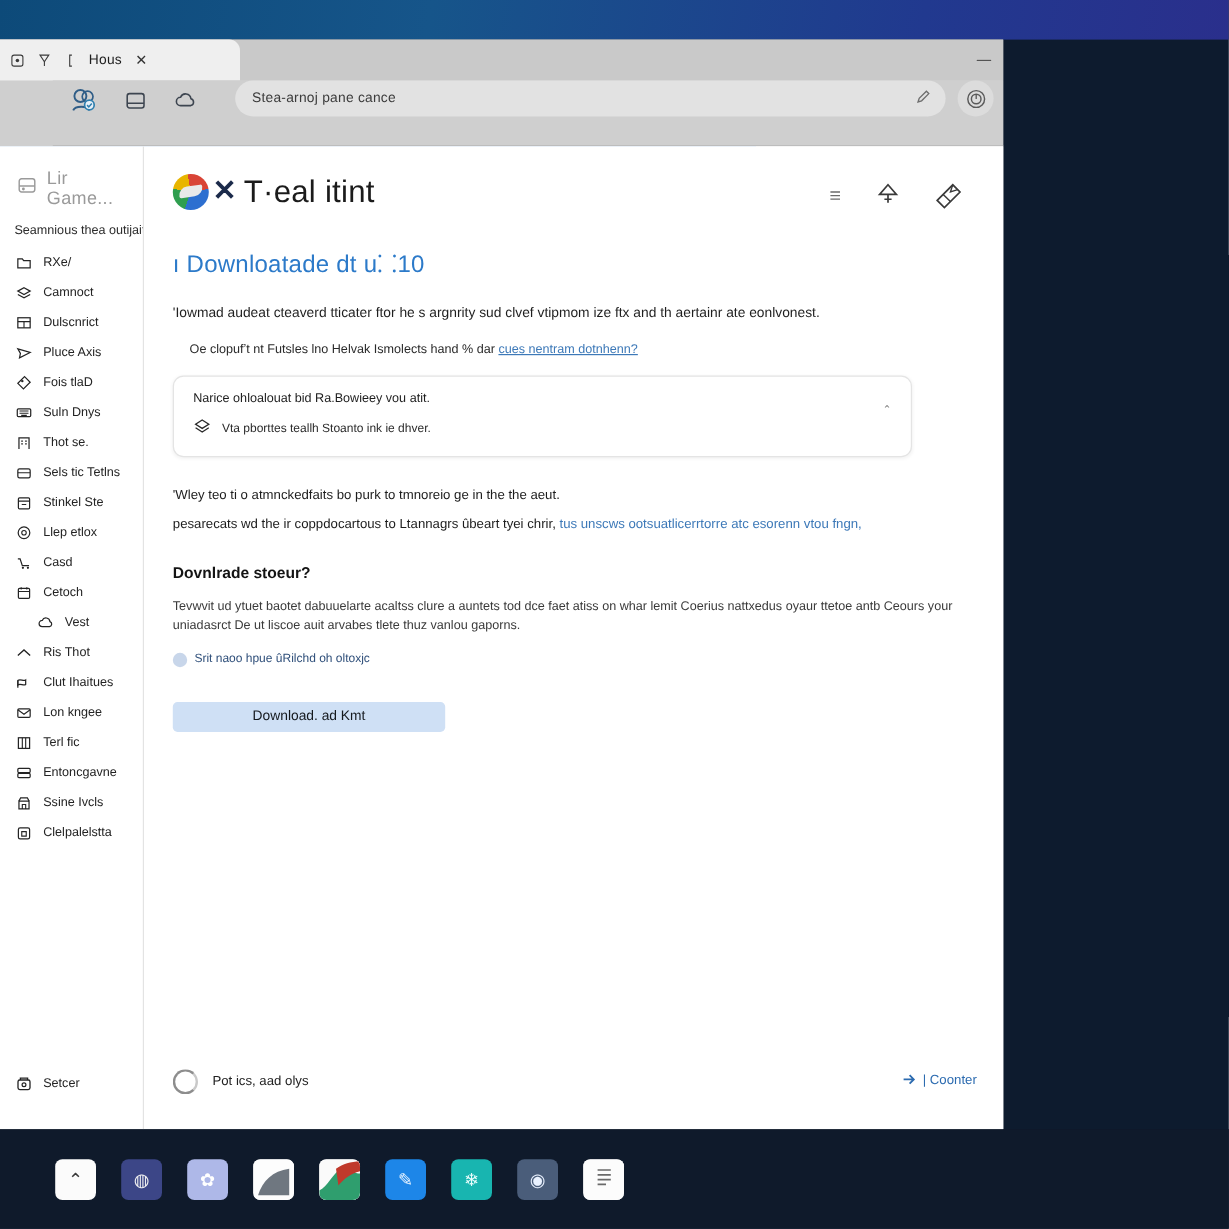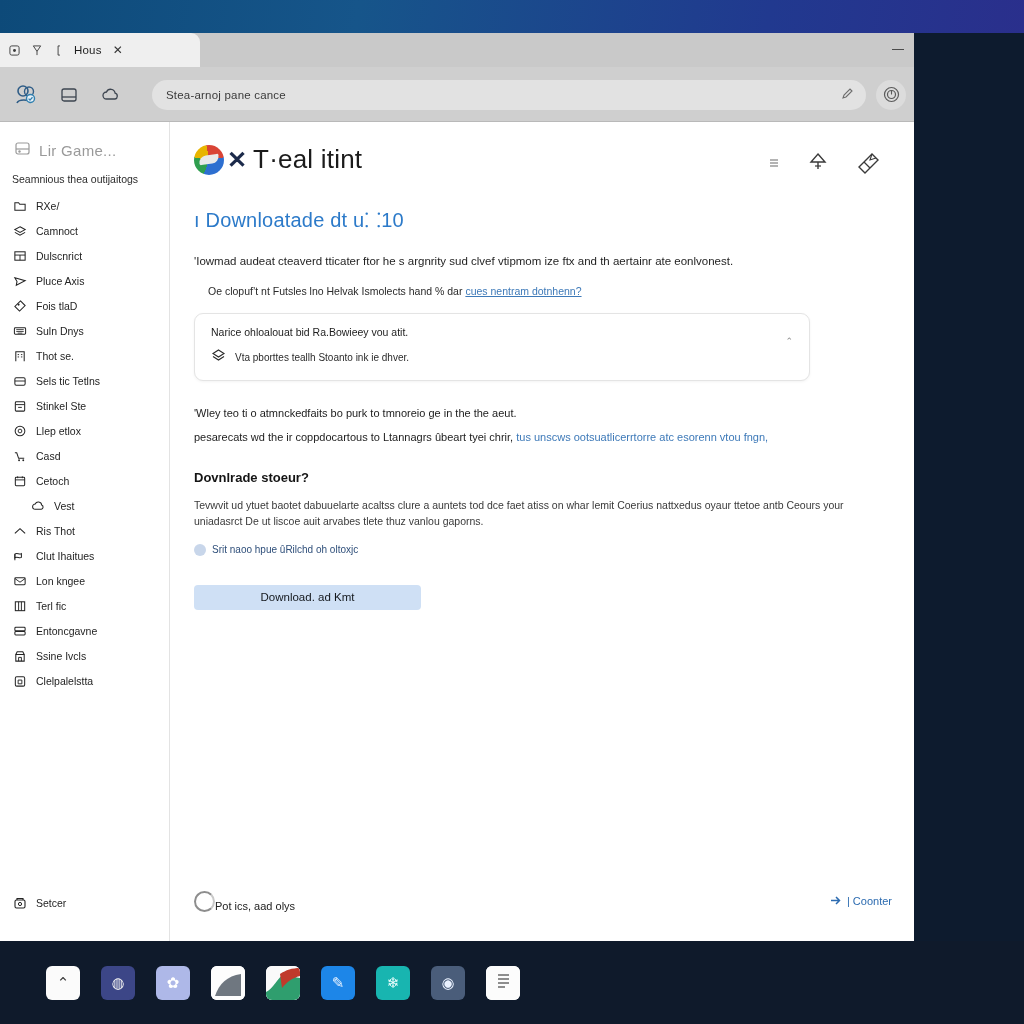--- a/index.html
+++ b/index.html
@@ -15,21 +15,21 @@
     position: absolute; left: 0; top: 0; width: 1024px; height: 33px;
     background: linear-gradient(100deg, #0d4a79 0%, #16558a 35%, #21398f 75%, #2a2f8c 100%);
   }
   #desktop-bottom {
     position: absolute; left: 0; top: 941px; width: 1024px; height: 83px;
     background: #101a2b;
   }
 
   
   #browser-window {
-    position: absolute; left: 0; top: 33px; width: 914px; height: 908px;
+    position: absolute; left: 0; top: 33px; width: 836px; height: 908px;
     background: #cfcfcf;
   }
 
   
   #tab-strip {
     position: relative; height: 34px; width: 100%;
     background: #c9c9c9;
   }
   #tab-active {
     position: absolute; left: 0; top: 0; width: 200px; height: 34px;
@@ -51,22 +51,23 @@
     font-size: 12px; color: #333; cursor: pointer; margin-left: 2px;
   }
   #win-minimize {
     position: absolute; right: 10px; top: 9px;
     font-size: 12px; color: #3a3a3a;
   }
 
   
   #toolbar {
     height: 55px; background: #cfcfcf;
-    display: flex; align-items: center; padding: 0 8px; gap: 4px;
+    display: flex; align-items: flex-start; padding: 0 8px; gap: 4px;
     position: relative;
+    margin-left: 44px;
   }
   #toolbar::after {
     content:""; position:absolute; left:0; right:0; bottom:0; height:1px;
     background: #b9b9b9;
   }
   .tb-btn {
     width: 38px; height: 34px; display: flex; align-items: center;
     justify-content: center; border-radius: 5px; color: #3c4450;
   }
   #omnibox {
@@ -239,21 +240,21 @@
     font-size: 11.5px; color: #14181d; cursor: pointer;
     font-family: "Liberation Sans", sans-serif; filter: blur(.2px);
   }
 
   
   #content-footer {
     position: absolute; left: 24px; right: 22px; bottom: 20px;
     height: 40px; display: flex; align-items: center;
     justify-content: space-between;
   }
-  #footer-left { display: flex; align-items: flex-end; }
+  #footer-left { display: flex; align-items: center; gap: 12px; }
   #footer-spinner {
     width: 21px; height: 21px; border-radius: 50%;
     border: 2.5px solid #8d8d8d; border-right-color: #c9c9c9;
   }
   #footer-status { font-size: 11px; color: #222; filter: blur(.4px); }
   #footer-link {
     display: flex; gap: 4px;
     font-size: 11px; color: #2c6bb0; filter: blur(.3px); cursor: pointer;
   }
 

